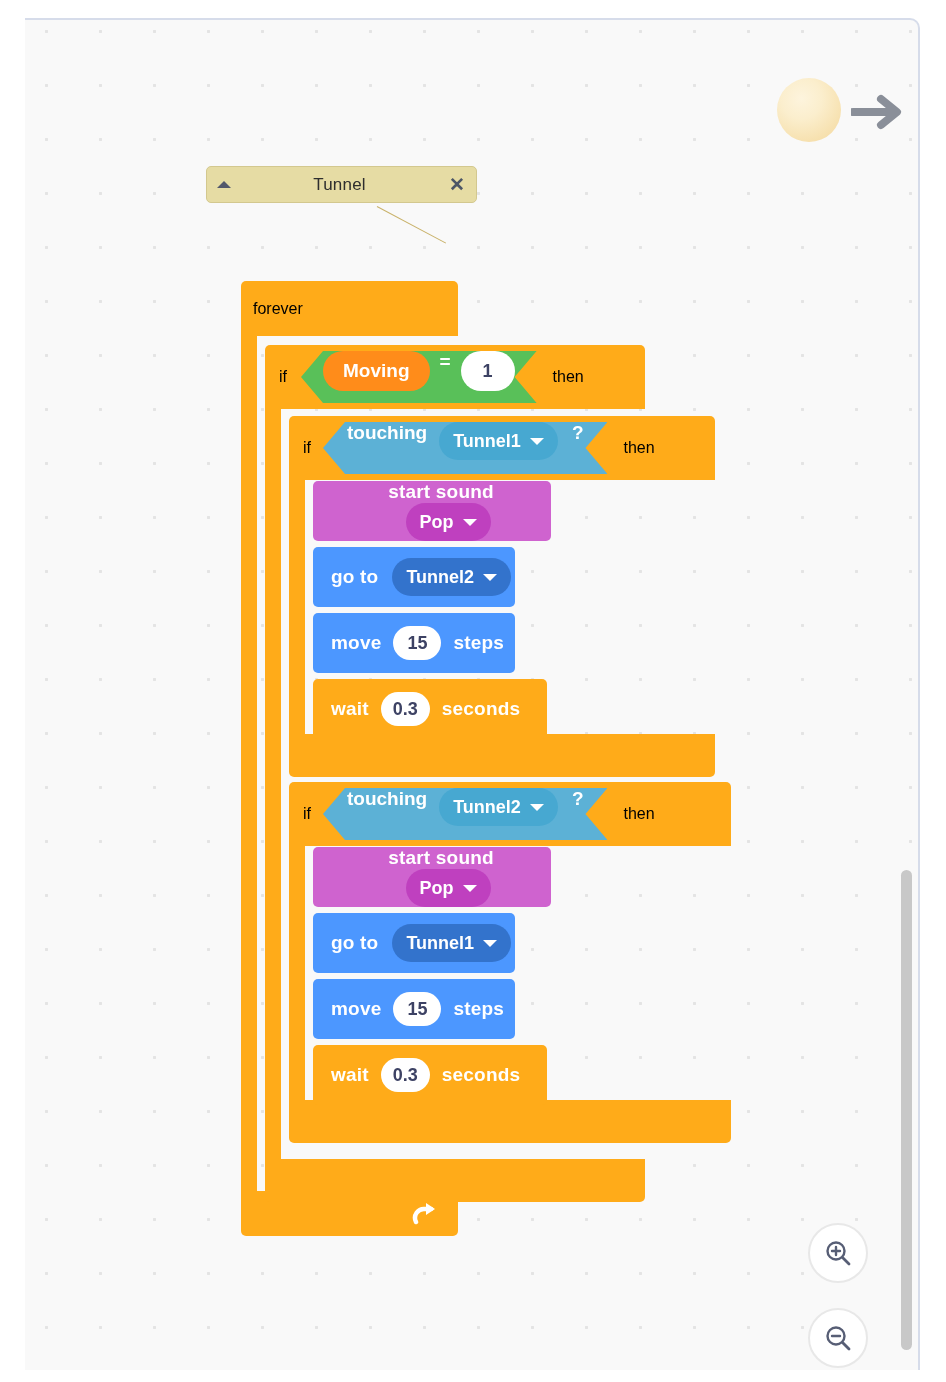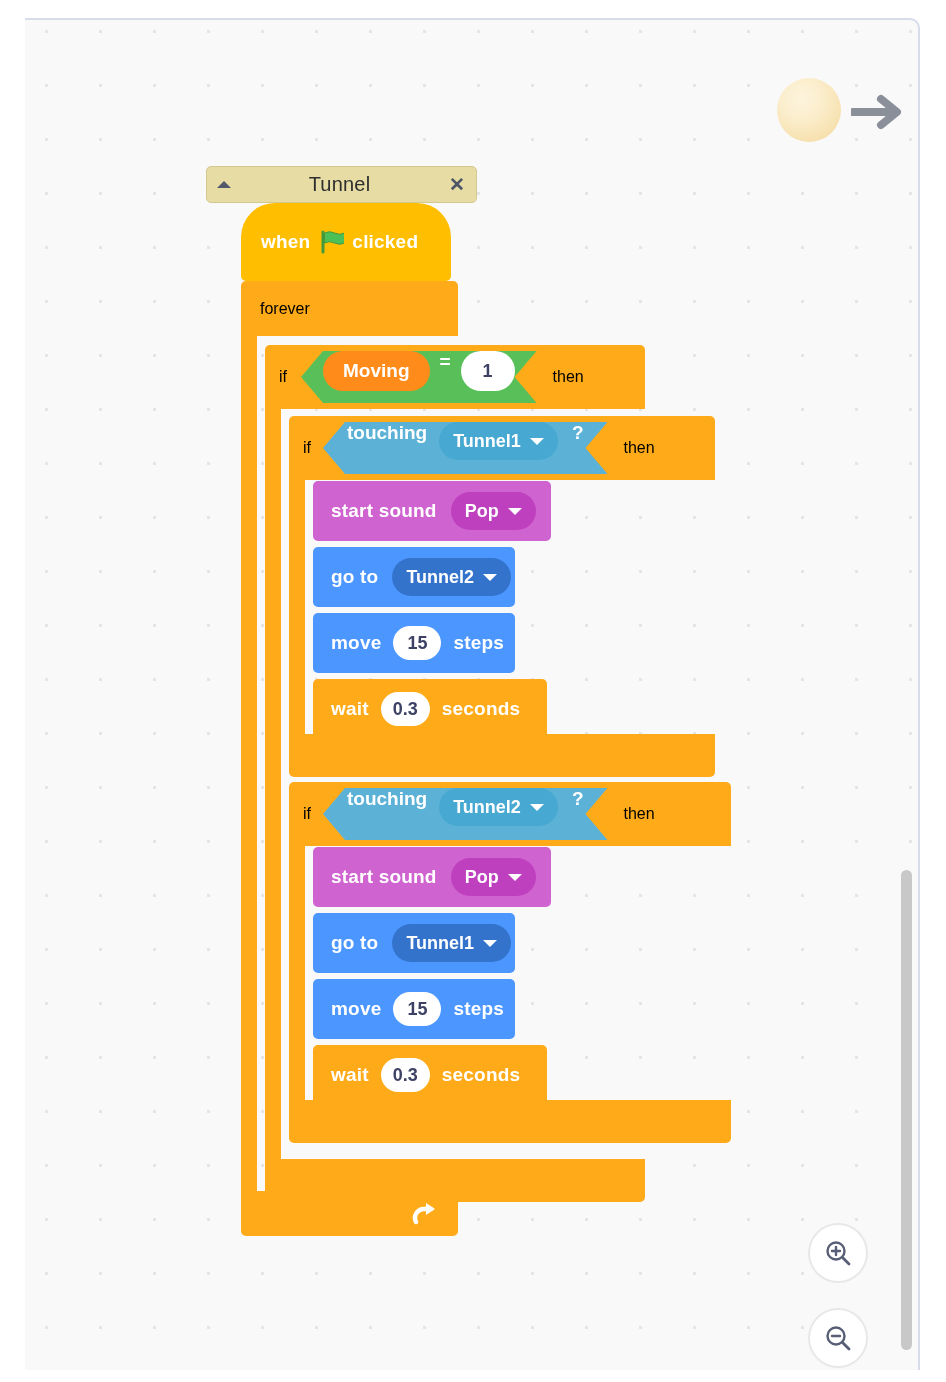--- a/index.html
+++ b/index.html
@@ -39,42 +39,42 @@
     position: absolute; left: 181px; top: 146px;
     width: 271px; height: 37px;
     background: #e6dca4;
     border: 1px solid #d3c88f;
     border-radius: 5px;
     display: flex; align-items: center;
   }
   #comment .c-collapse { width: 34px; display:flex; align-items:center; justify-content:center; }
   #comment .c-title {
     flex: 1; text-align: center;
-    font-size: 20px; color: #2e2e2e; letter-spacing: .2px;
+    font-size: 17px; color: #2e2e2e; letter-spacing: .2px;
   }
   #comment .c-close {
     width: 38px; text-align: center;
     font-size: 19px; font-weight: bold; color: #4c5666;
   }
   .tri-up { width:0;height:0;border-left:7px solid transparent;border-right:7px solid transparent;border-bottom:7px solid #53586b; }
   
   #comment-line {
     position: absolute; left: 352px; top: 186px;
     width: 78px; height: 1px; background: #c9b26a;
     transform: rotate(28deg); transform-origin: left center;
   }
 
   
   .blk { position: absolute; display: flex; align-items: center; border-radius: 5px; }
   .blk .lbl { color: #fff; font-size: 19px; font-weight: bold; letter-spacing: .2px; white-space: nowrap; }
 
   .c-events   { background: #ffbf00; }
   .c-control  { background: #ffab19; }
   .c-motion   { background: #4c97ff; }
-  .c-sound    { background: #cf63cf; }
+  .c-sound    { background: #cf63cf; flex-direction: column; }
   .c-sensing  { background: #5cb1d6; }
   .c-operator { background: #59c059; }
   .c-variable { background: #ff8c1a; }
 
   
   #hat {
     left: 216px; top: 183px; width: 210px; height: 78px;
     border-radius: 34px 34px 5px 5px;
     padding-left: 20px;
   }
@@ -139,32 +139,24 @@
   <div id="comment-line"></div>
 
   <div id="comment">
     <div class="c-collapse">
       <span class="tri-up"></span>
     </div>
     <div class="c-title">Tunnel</div>
     <div class="c-close">✕</div>
   </div>
 
-  <div class="blk c-events" id="hat">
-    <span class="lbl">when</span>
-    <svg class="flag" width="26" height="26" viewBox="0 0 26 26">
-      <path d="M5 3 v20" stroke="#45993d" stroke-width="3" stroke-linecap="round" fill="none"></path>
-      <path d="M6.5 4 q5 -2.6 10 0 q5 2.6 10 0 v10 q-5 2.6 -10 0 q-5 -2.6 -10 0 z" fill="#4cbf56" stroke="#45993d" stroke-width="1"></path>
-    </svg>
-    <span class="lbl">clicked</span>
-  </div>
 
   <div class="cblock" id="forever" style="left:216px; top:261px;">
     <div class="head c-control" style="width:217px; height:55px;">
-      <span class="lbl" style="margin-left:19px;">forever</span>
+      <span class="lbl" style="margin-left:12px;">forever</span>
     </div>
     <div class="arm c-control" style="top:55px; height:855px;"></div>
     <div class="foot c-control" style="top:910px; width:217px; height:45px;">
       <svg width="30" height="28" viewBox="0 0 30 28" style="position:absolute; right:17px;">
         <path d="M5 22 a9 9 0 0 1 9 -13 h6" fill="none" stroke="#fff" stroke-width="4.5" stroke-linecap="round"></path>
         <path d="M15 3 L24 9 L15 15 z" fill="#fff"></path>
       </svg>
     </div>
   </div>
 

